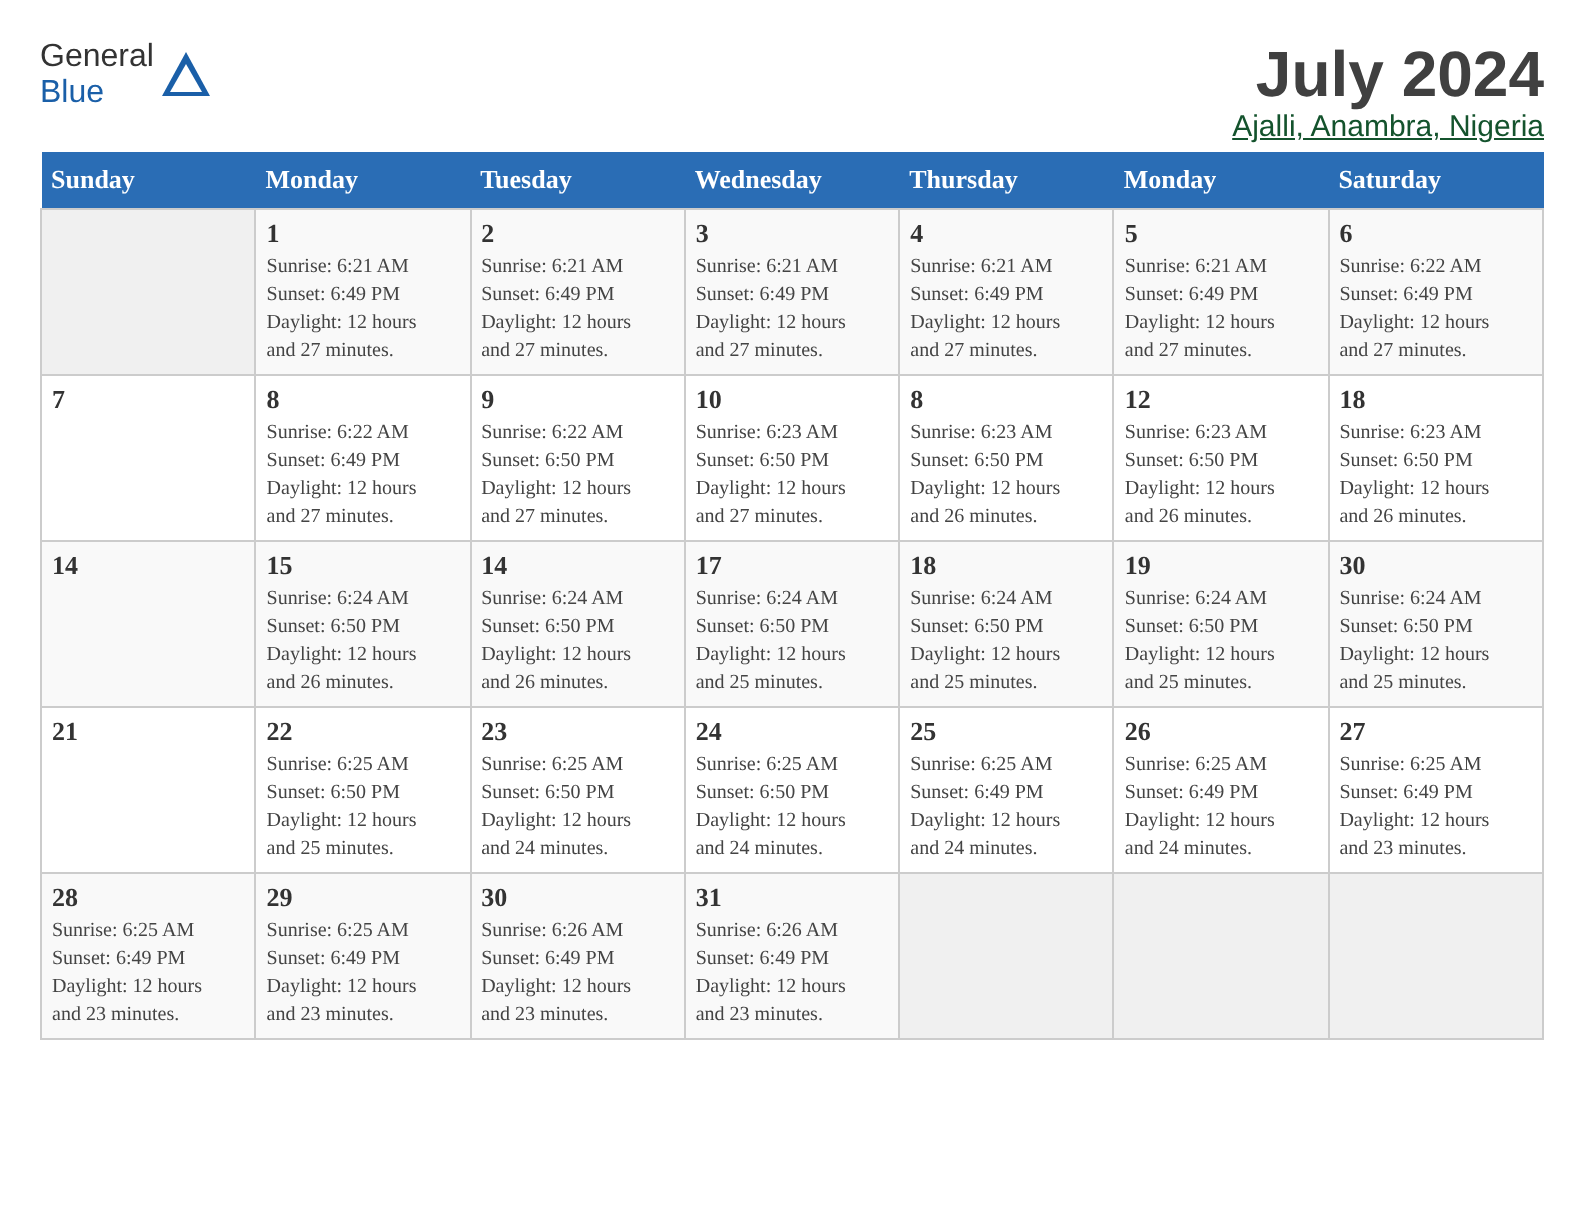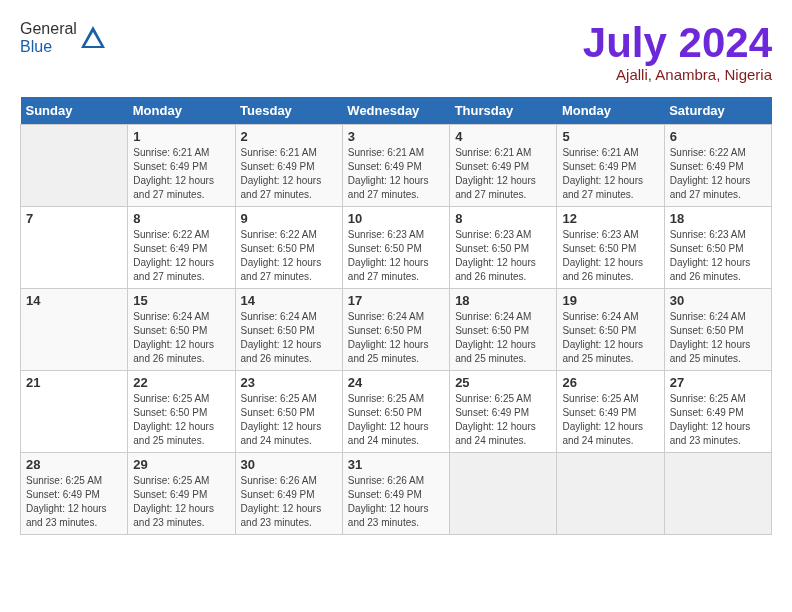--- a/index.html
+++ b/index.html
@@ -7,50 +7,52 @@
       font-family: Arial, sans-serif;
       background: #fff;
       width: 792px;
       min-height: 612px;
       padding: 20px;
     }
     .header {
       display: flex;
       justify-content: space-between;
       align-items: flex-start;
-      margin-bottom: 14px;
+      margin-bottom: 4px;
     }
     .logo {
       display: flex;
       align-items: center;
     }
     .logo-general { color: #333; }
     .logo-blue { color: #1a5fa8; text-align: right; }
     .logo-icon {
       width: 28px;
       height: 28px;
       margin-left: 2px;
     }
     .title-block {
       text-align: right;
     }
     .title-block h1 {
-      font-size: 42px;
-      color: #6d28d9;
+      font-size: 32px;
+      color: #404040;
       font-weight: bold;
       line-height: 1.1;
     }
     .title-block .subtitle {
       font-size: 15px;
-      color: #7f1d1d;
+      color: #14532d;
+      text-decoration: underline;
     }
     table {
       width: 100%;
       border-collapse: collapse;
       font-size: 11px;
+      font-family: Liberation Serif, serif;
     }
     thead tr th {
       background-color: #2a6db5;
       color: #fff;
       padding: 6px 5px;
       text-align: left;
       font-size: 13px;
       font-weight: bold;
     }
     tbody tr td {

